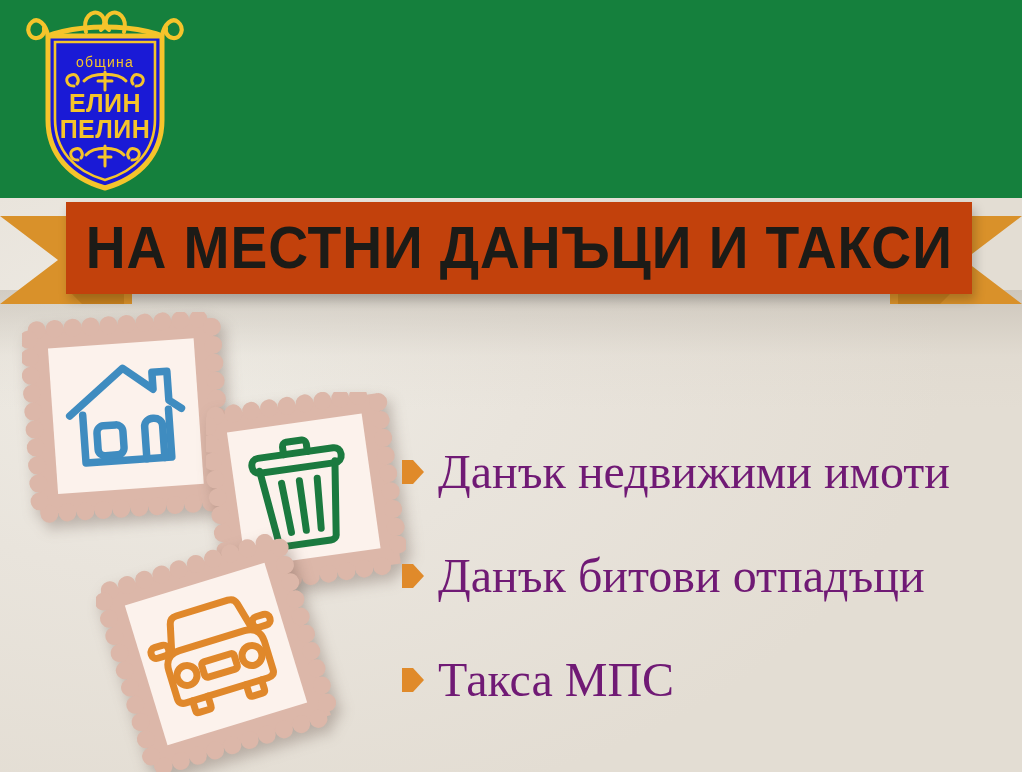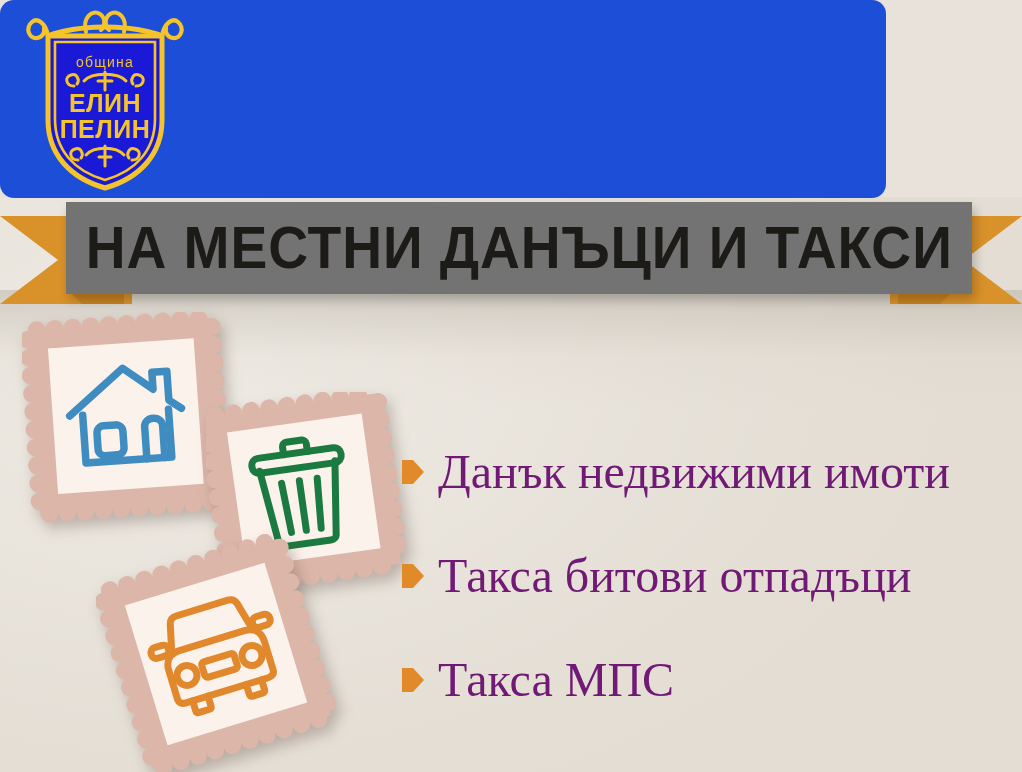--- a/index.html
+++ b/index.html
@@ -30,23 +30,22 @@
     position: absolute;
     left: 0; top: 290px;
     width: 1022px; height: 120px;
     background: linear-gradient(to bottom, rgba(176,168,156,.42) 0%, rgba(210,203,192,.12) 55%, rgba(232,226,218,0) 100%);
   }
 
   
   .header {
     position: absolute;
     left: 0; top: 0;
-    width: 886px; height: 198px;
-    background: #1d4ed8;
-    border-radius: 14px;
+    width: 1022px; height: 198px;
+    background: #15803d;
   }
 
   
   .crest {
     position: absolute;
     left: 22px;
     top: 2px;
     width: 166px;
     height: 192px;
   }
@@ -100,21 +99,21 @@
     height: 14px;
     background: #c8821f;
   }
   .ribbon-fold-left { left: 68px; clip-path: polygon(0 0, 56px 0, 56px 14px, 14px 14px); }
   .ribbon-fold-right { right: 68px; clip-path: polygon(0 0, 56px 0, 42px 14px, 0 14px); }
 
   .ribbon-band {
     position: absolute;
     left: 66px; top: 0;
     width: 906px; height: 92px;
-    background: #737373;
+    background: #c2410c;
     box-shadow: 3px 6px 10px rgba(0,0,0,.22);
     display: flex;
     align-items: center;
     justify-content: center;
   }
   .ribbon-text {
     color: #1c1b17;
     font-family: "Liberation Sans Narrow", "Liberation Sans", sans-serif;
     font-weight: 700;
     font-size: 60px;
@@ -408,21 +407,21 @@
 
   <div class="list">
 
     <div class="list-item">
       <span class="bullet"></span>
       <span class="list-label">Данък недвижими имоти</span>
     </div>
 
     <div class="list-item">
       <span class="bullet"></span>
-      <span class="list-label">Такса битови отпадъци</span>
+      <span class="list-label">Данък битови отпадъци</span>
     </div>
 
     <div class="list-item">
       <span class="bullet"></span>
       <span class="list-label">Такса МПС</span>
     </div>
 
   </div>
 
 </div>

